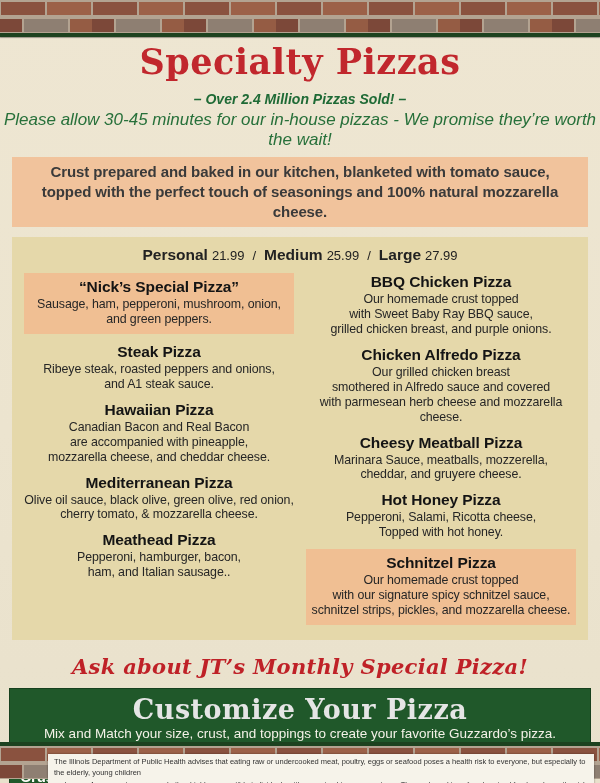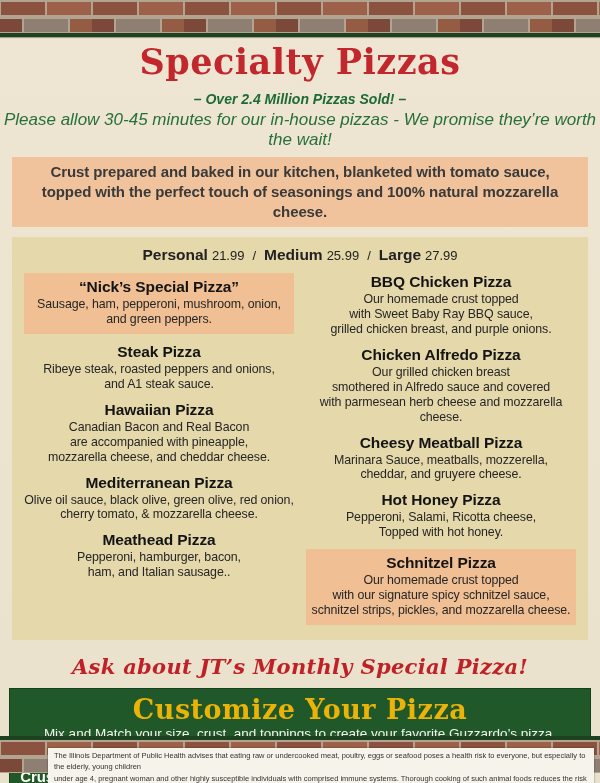--- a/index.html
+++ b/index.html
@@ -51,21 +51,21 @@
     margin:14px 0 10px;text-align:center;font-family:"DejaVu Serif",serif;
     font-weight:bold;font-style:italic;font-size:21px;color:#bf2127;letter-spacing:.3px;
   }
   
   .customize{
     margin:0 10px;background:#20582a;color:#fff;text-align:center;padding:7px 8px 9px;
     box-shadow:0 0 0 1px #17401e;
   }
   .cust-title{
     margin:0;font-family:"DejaVu Serif",serif;font-weight:bold;font-size:27px;
-    line-height:1.05;letter-spacing:.5px;color:#eab308;
+    line-height:1.05;letter-spacing:.5px;color:#e5e5e5;
   }
   .cust-sub{font-size:13.5px;margin-top:2px;color:#f4f2e8;}
   .customize .price-line{margin-top:7px;color:#fdba74;}
   .crust-line{margin-top:2px;font-size:15px;font-weight:bold;color:#fdfdf8;letter-spacing:-.1px;}
   .crust-small{font-size:12px;font-weight:normal;}
   
   .disclaimer{
     position:absolute;left:48px;right:6px;top:8px;background:#f6f3ea;
     padding:2px 6px 3px;text-align:left;line-height:1.5;
     font-size:7.5px;color:#333;box-shadow:0 0 2px rgba(0,0,0,.4);
@@ -170,21 +170,21 @@
 
   <section class="customize">
     <h2 class="cust-title">Customize Your Pizza</h2>
     <div class="cust-sub">Mix and Match your size, crust, and toppings to create your favorite Guzzardo’s pizza.</div>
     <div class="price-line" id="customize-prices"><span><span class="price-size">Personal</span><span class="price-amt">14..99</span></span><span class="price-sep">/</span><span><span class="price-size">Medium</span><span class="price-amt">18.99</span></span><span class="price-sep">/</span><span><span class="price-size">Large</span><span class="price-amt">20.99</span></span></div>
     <div class="crust-line" id="crust-line"><span>Crust Choices:  </span><span>Thin, Original,  Gluten Free </span><span class="crust-small">(10 in) 12.99</span><span> and Cauliflower Crust </span><span class="crust-small">(12 in) 15.99</span></div>
   </section>
 
   <div class="brick-bottom-wrap">
     <div class="rule-green"></div>
-    <div class="brick" style="height:43px;">
+    <div class="brick" style="height:37px;">
       <svg width="600" height="33" xmlns="http://www.w3.org/2000/svg">
         <rect width="600" height="33" fill="url(#bricks)"></rect>
       </svg>
       <div class="disclaimer">
         <div>The Illinois Department of Public Health advises that eating raw or undercooked meat, poultry, eggs or seafood poses a health risk to everyone, but especially to the elderly, young children</div>
         <div>under age 4, pregnant woman and other highly susceptible individuals with comprised immune systems. Thorough cooking of such animal foods reduces the risk of illness.  SyscoCI  10/2018</div>
       </div>
     </div>
   </div>
 

